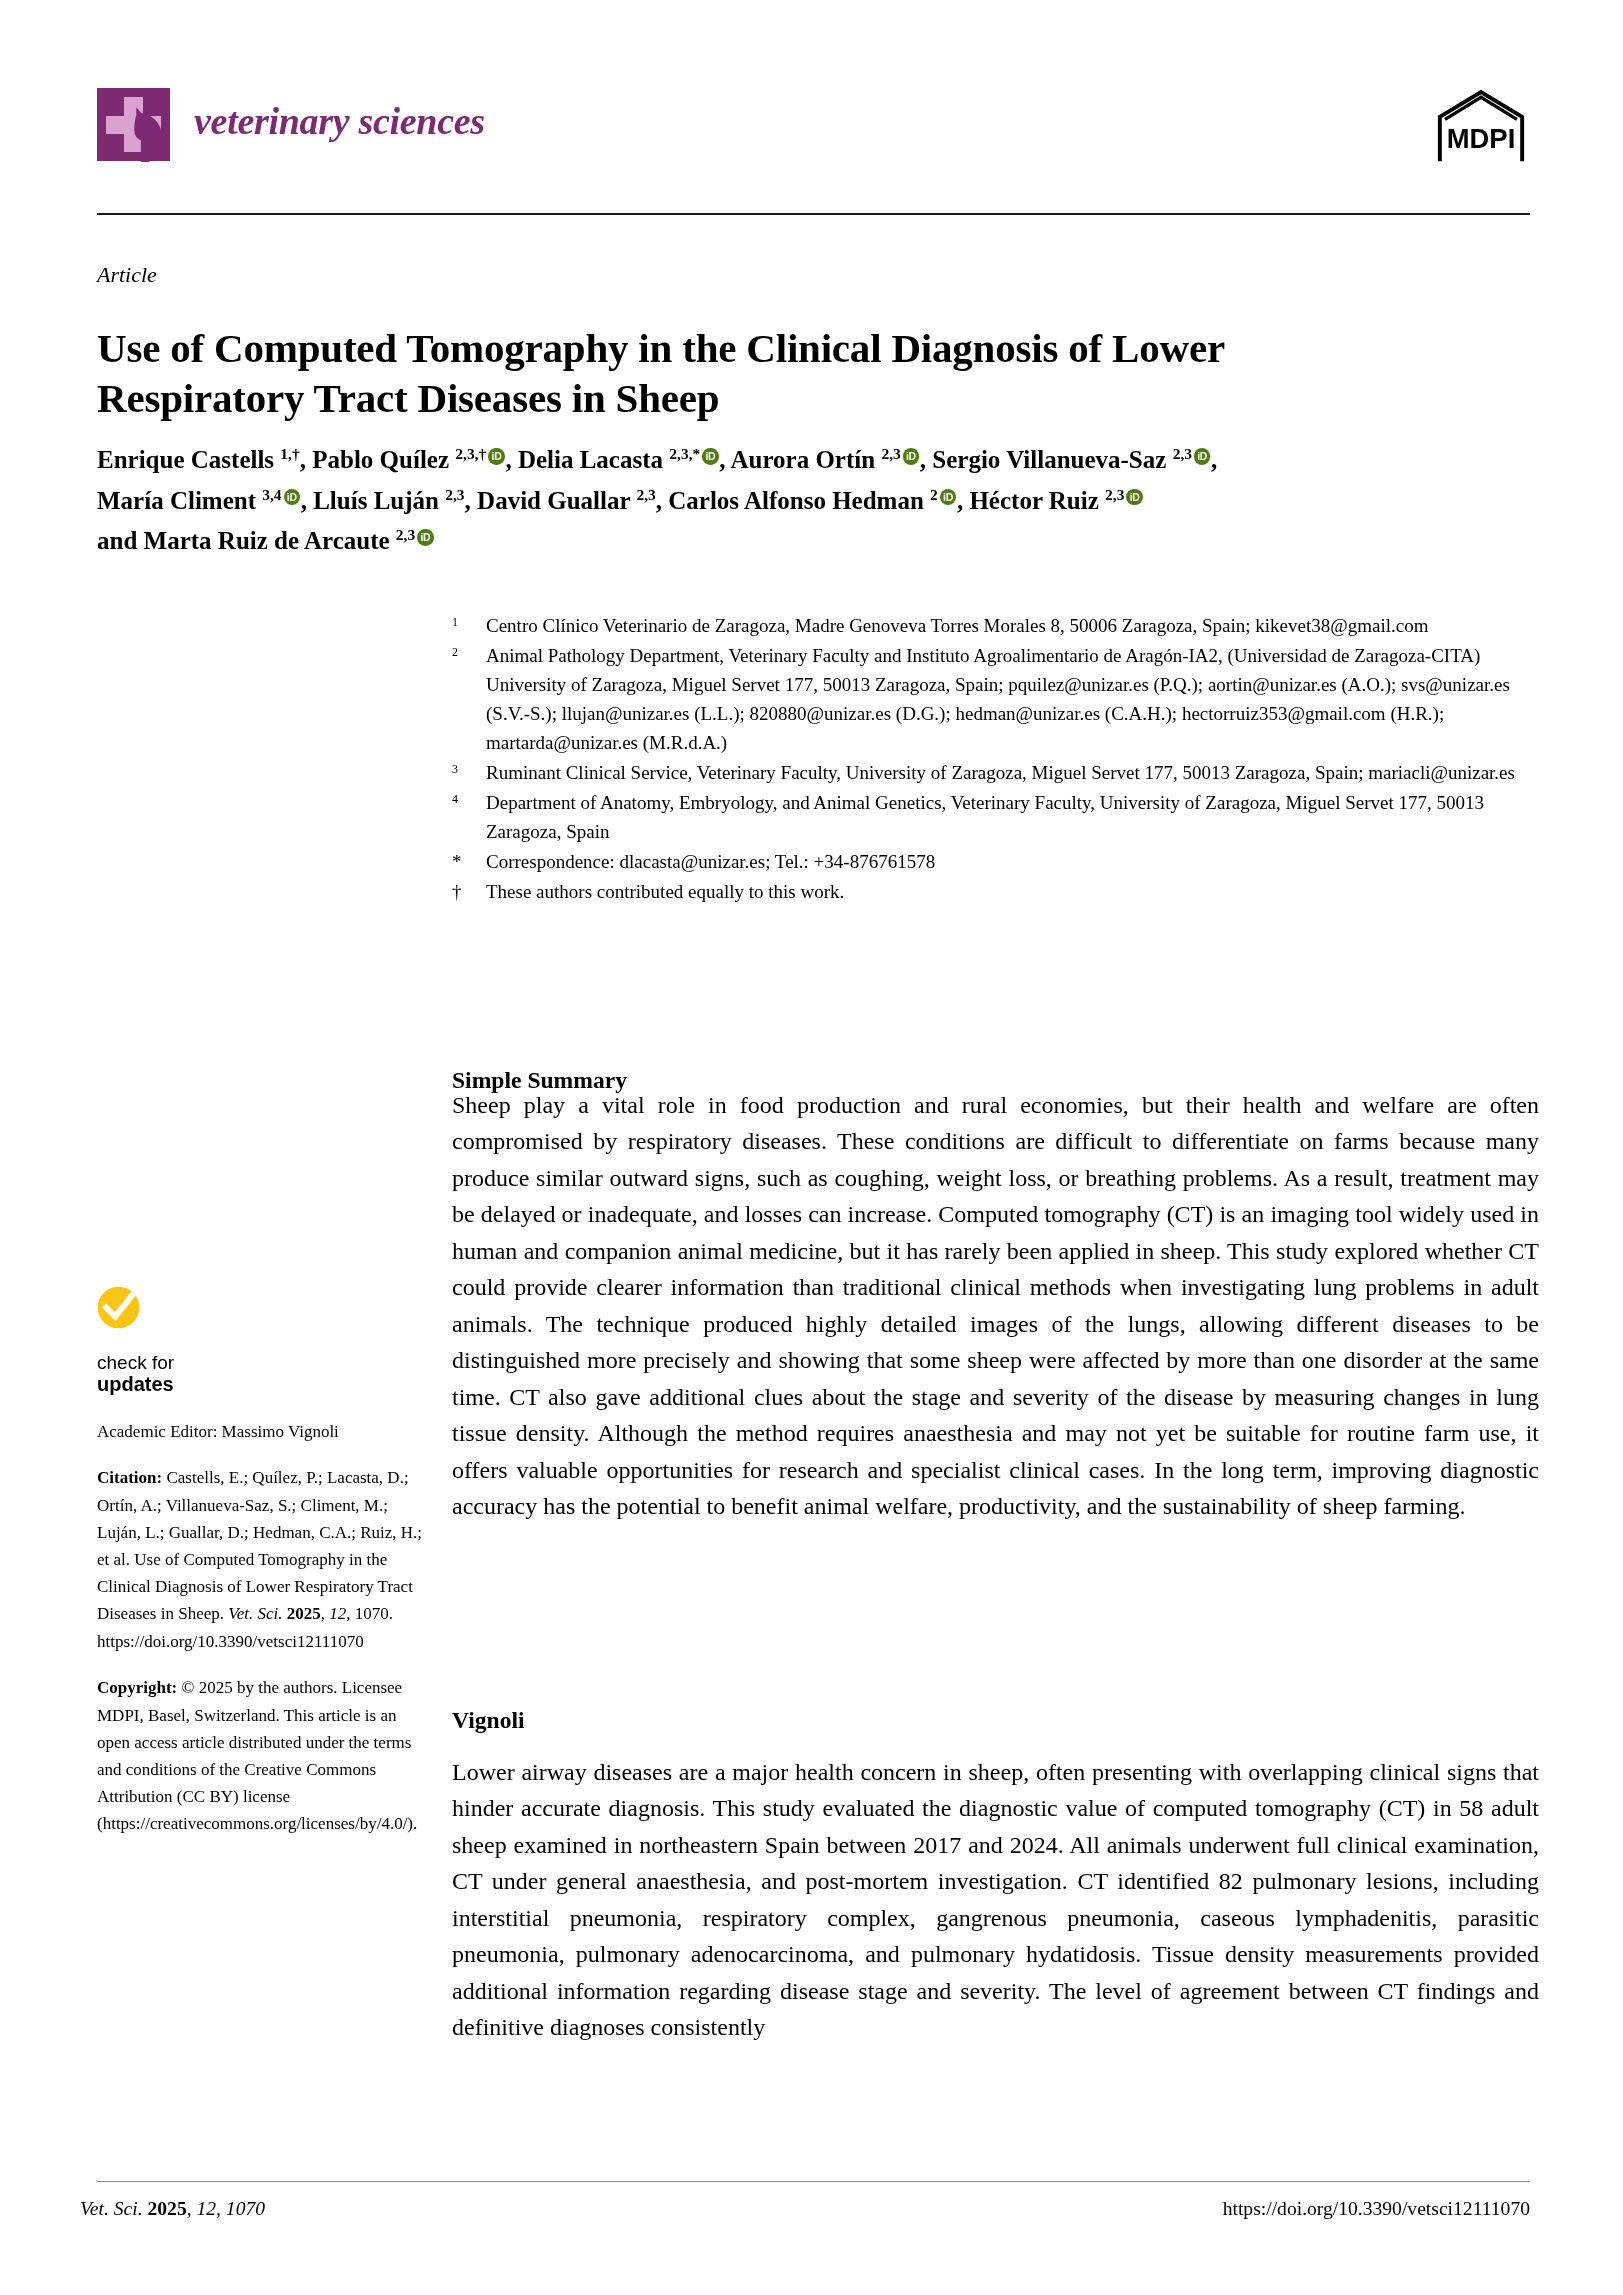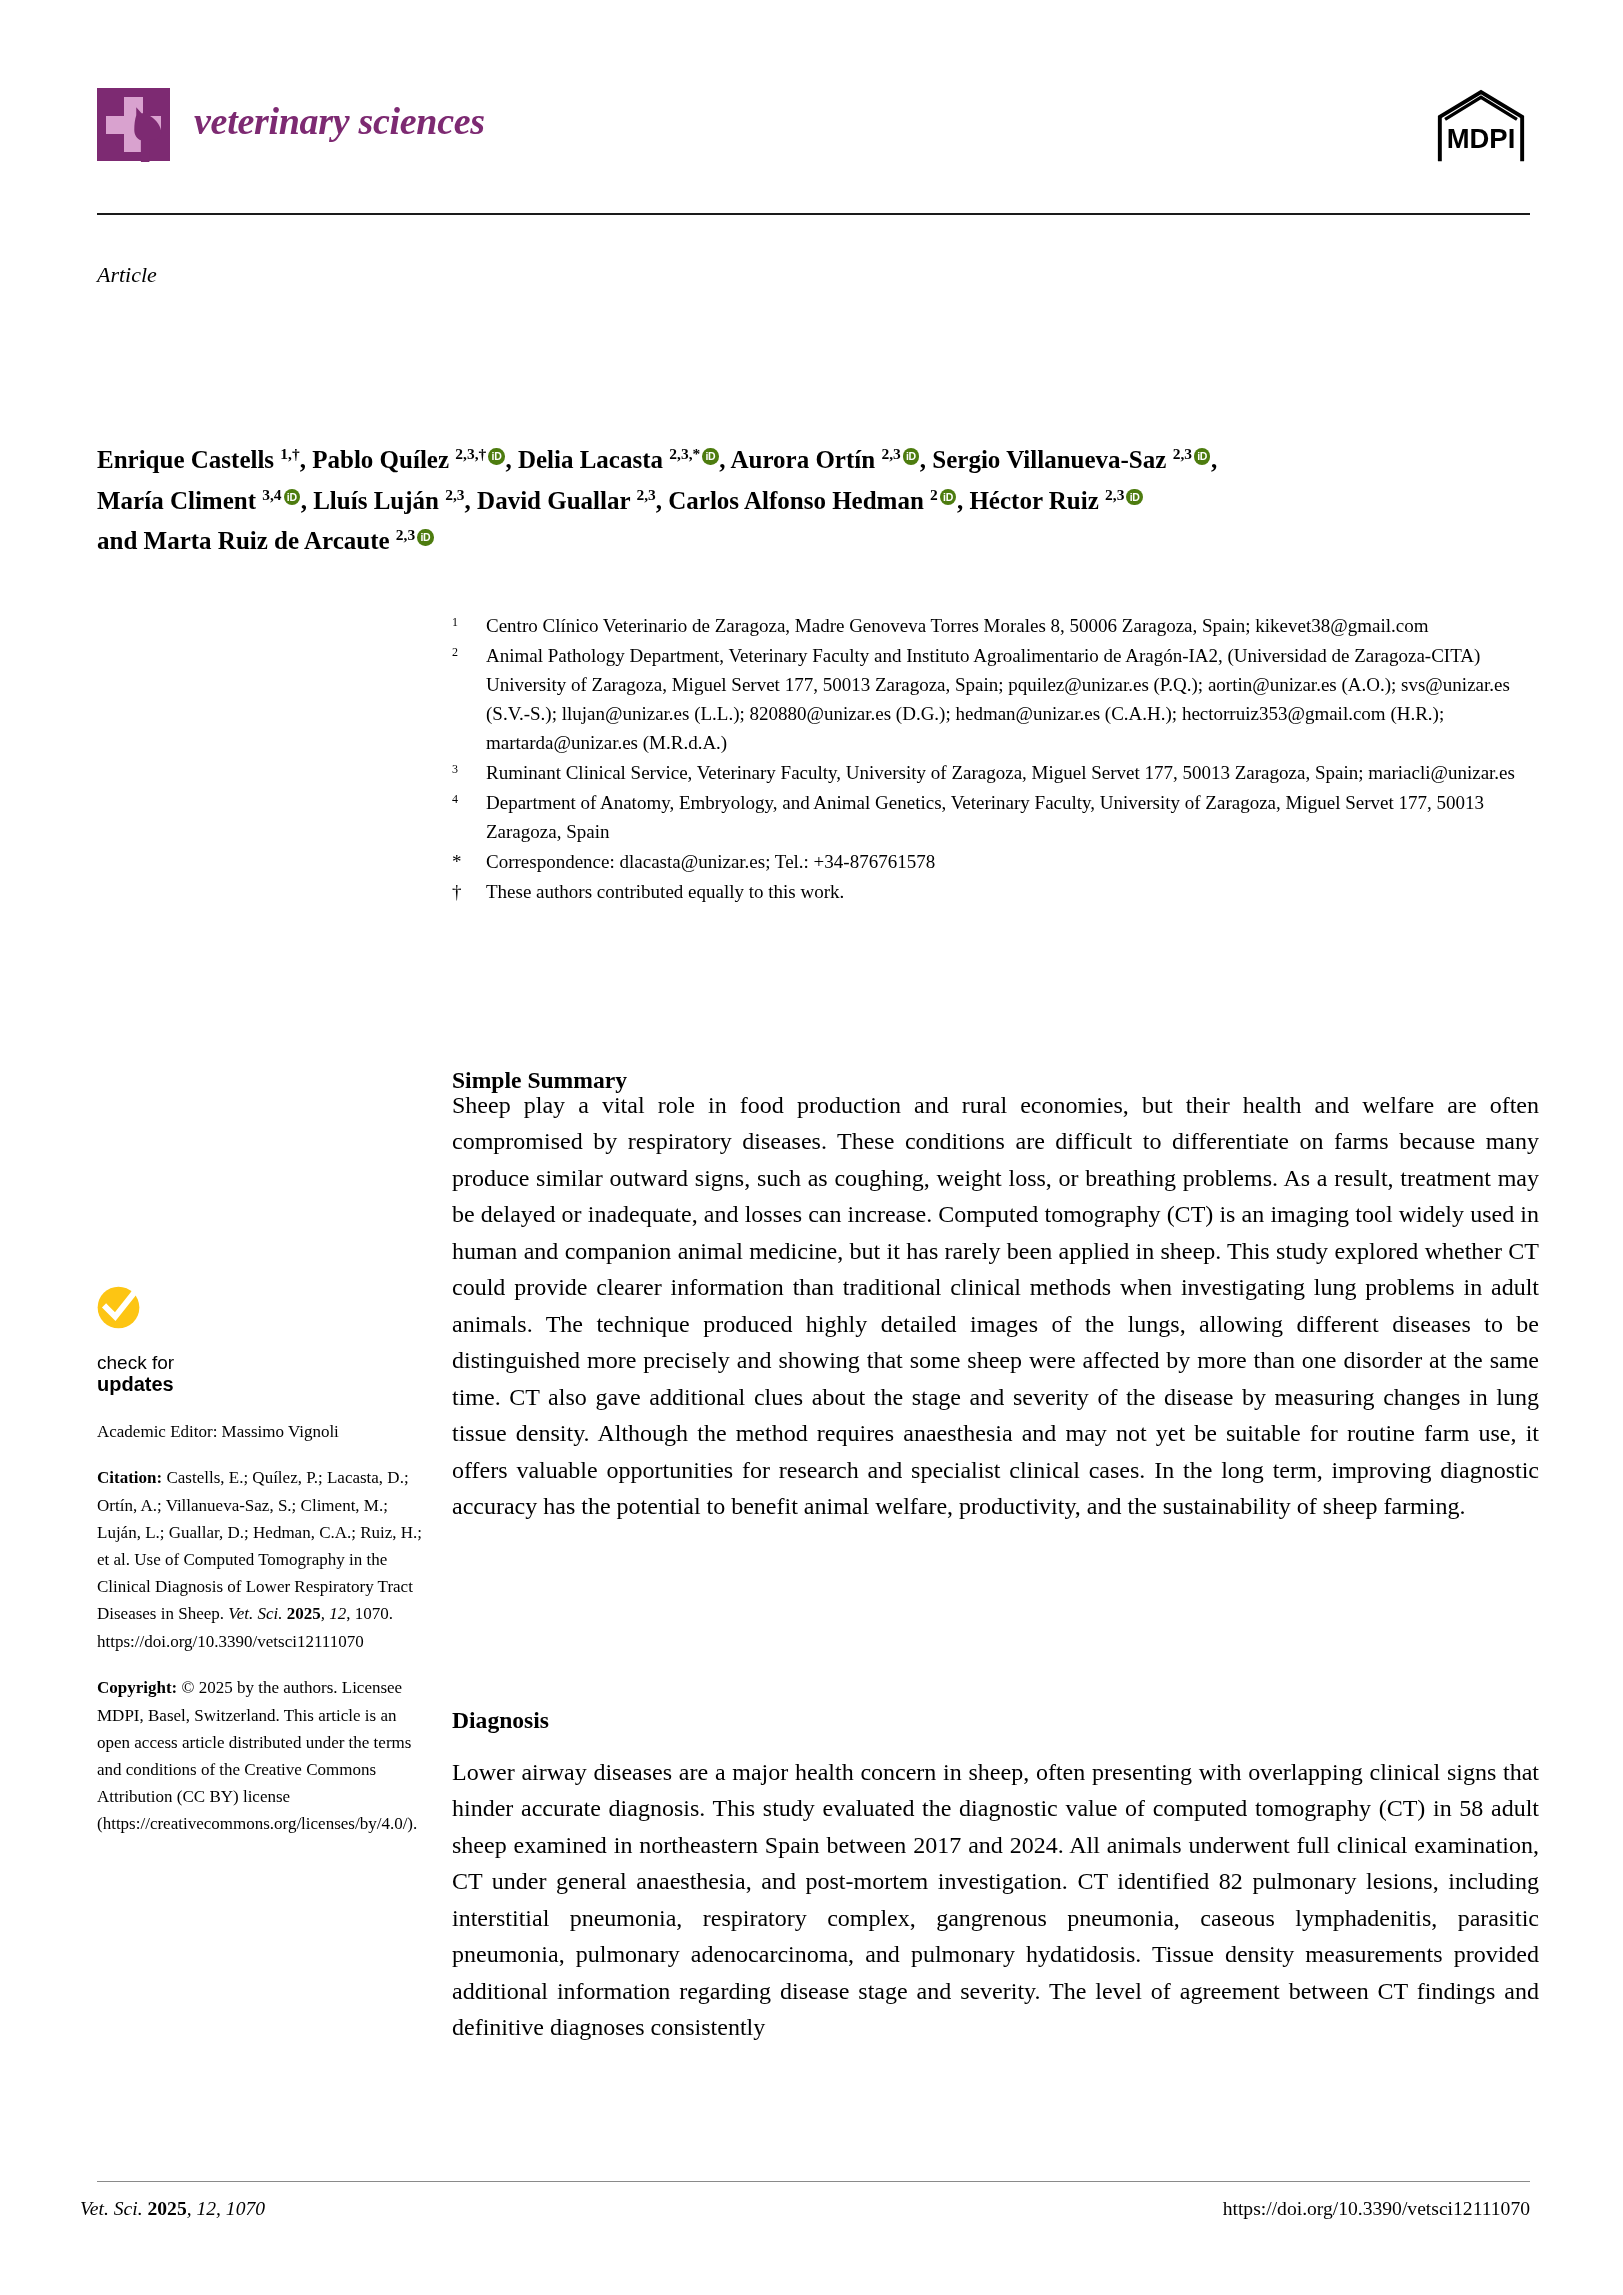--- a/index.html
+++ b/index.html
@@ -271,20 +271,21 @@
       <path d="M12 112 L12 44 L75 6 L138 44 L138 112" fill="none" stroke="#000" stroke-width="6"></path>
       <path d="M20 48 L75 14 L130 48" fill="none" stroke="#000" stroke-width="5"></path>
       <rect x="22" y="56" width="106" height="40" fill="#ffffff"></rect>
       <text x="75" y="92" font-family="Liberation Sans, sans-serif" font-size="42" font-weight="700" text-anchor="middle" fill="#000000">MDPI</text>
     </svg>
   </div>
   <div class="header-rule"></div>
 
   <div class="article-type">Article</div>
 
+  <h1 class="paper-title">Use of Computed Tomography in the Clinical Diagnosis of Lower Respiratory Tract Diseases in Sheep</h1>
 
   <div class="authors">
     <div id="author-line-1"><span>Enrique Castells </span><sup>1,†</sup><span>, </span><span>Pablo Quílez </span><sup>2,3,†</sup><span class="orcid">iD</span><span>, </span><span>Delia Lacasta </span><sup>2,3,*</sup><span class="orcid">iD</span><span>, </span><span>Aurora Ortín </span><sup>2,3</sup><span class="orcid">iD</span><span>, </span><span>Sergio Villanueva-Saz </span><sup>2,3</sup><span class="orcid">iD</span><span>,</span></div>
     <div id="author-line-2"><span>María Climent </span><sup>3,4</sup><span class="orcid">iD</span><span>, </span><span>Lluís Luján </span><sup>2,3</sup><span>, </span><span>David Guallar </span><sup>2,3</sup><span>, </span><span>Carlos Alfonso Hedman </span><sup>2</sup><span class="orcid">iD</span><span>, </span><span>Héctor Ruiz </span><sup>2,3</sup><span class="orcid">iD</span></div>
     <div id="author-line-3"><span>and Marta Ruiz de Arcaute </span><sup>2,3</sup><span class="orcid">iD</span></div>
   </div>
 
   <div class="affiliations" id="affiliation-list">
       <div class="aff-row">
         <div class="aff-marker"><sup>1</sup></div>
@@ -308,21 +309,21 @@
       </div>
       <div class="aff-row">
         <div class="aff-marker sym">†</div>
         <div class="aff-text">These authors contributed equally to this work.</div>
       </div>
     </div>
 
   <div class="sec-heading" id="simple-summary-heading">Simple Summary</div>
   <div class="sec-body" id="simple-summary-body">Sheep play a vital role in food production and rural economies, but their health and welfare are often compromised by respiratory diseases. These conditions are difficult to differentiate on farms because many produce similar outward signs, such as coughing, weight loss, or breathing problems. As a result, treatment may be delayed or inadequate, and losses can increase. Computed tomography (CT) is an imaging tool widely used in human and companion animal medicine, but it has rarely been applied in sheep. This study explored whether CT could provide clearer information than traditional clinical methods when investigating lung problems in adult animals. The technique produced highly detailed images of the lungs, allowing different diseases to be distinguished more precisely and showing that some sheep were affected by more than one disorder at the same time. CT also gave additional clues about the stage and severity of the disease by measuring changes in lung tissue density. Although the method requires anaesthesia and may not yet be suitable for routine farm use, it offers valuable opportunities for research and specialist clinical cases. In the long term, improving diagnostic accuracy has the potential to benefit animal welfare, productivity, and the sustainability of sheep farming.</div>
 
-  <div class="sec-heading" id="abstract-heading">Diagnosis</div>
+  <div class="sec-heading" id="abstract-heading">Vignoli</div>
   <div class="sec-body" id="abstract-body">Lower airway diseases are a major health concern in sheep, often presenting with overlapping clinical signs that hinder accurate diagnosis. This study evaluated the diagnostic value of computed tomography (CT) in 58 adult sheep examined in northeastern Spain between 2017 and 2024. All animals underwent full clinical examination, CT under general anaesthesia, and post-mortem investigation. CT identified 82 pulmonary lesions, including interstitial pneumonia, respiratory complex, gangrenous pneumonia, caseous lymphadenitis, parasitic pneumonia, pulmonary adenocarcinoma, and pulmonary hydatidosis. Tissue density measurements provided additional information regarding disease stage and severity. The level of agreement between CT findings and definitive diagnoses consistently</div>
 
   <div class="sidebar">
 
     <div class="cfu-badge">
       <svg class="cfu-circle" viewBox="0 0 66 66">
         <circle cx="33" cy="33" r="32" fill="#fdc513"></circle>
         <path d="M14 33 L28 47 L55 13" fill="none" stroke="#ffffff" stroke-width="9" stroke-linecap="square" stroke-linejoin="miter"></path>
       </svg>
       <div class="cfu-lines">

